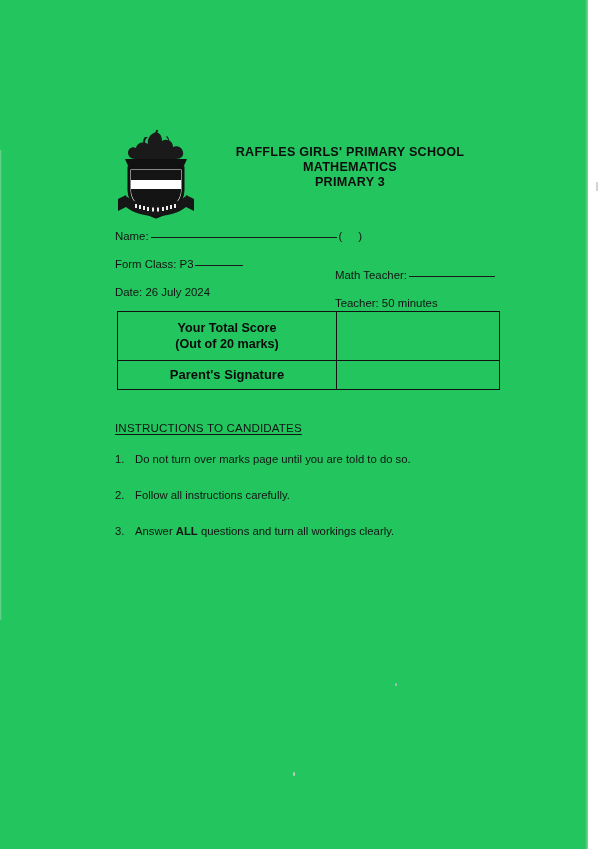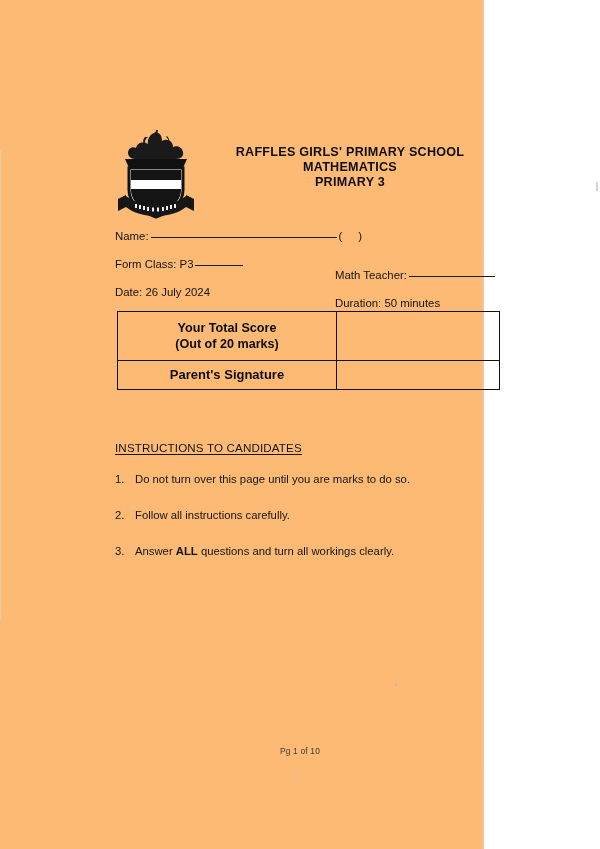--- a/index.html
+++ b/index.html
@@ -15,23 +15,23 @@
     overflow: hidden;
     font-family: "Liberation Sans", sans-serif;
     color: #111111;
     -webkit-font-smoothing: antialiased;
   }
 
   
   #page {
     position: absolute;
     left: 0; top: 0;
-    width: 484px;
+    width: 588px;
     height: 849px;
-    background: #fdba74;
+    background: #22c55e;
   }
 
   
   .scan-edge-right {
     position: absolute;
     right: 0; top: 0;
     width: 3px; height: 849px;
     background: linear-gradient(to right, rgba(255,255,255,0), rgba(215,215,215,0.55));
   }
   .scan-edge-left {
@@ -140,21 +140,21 @@
   .cell-blank { width: 162px; }
   .row-score .cell-label  { height: 48px; }
   .row-score .cell-blank  { height: 48px; }
   .row-sig   .cell-label  { height: 28px; font-size: 13px; font-weight: bold; }
   .row-sig   .cell-blank  { height: 28px; }
 
   
   .instructions {
     position: absolute;
     left: 115px;
-    top: 438px;
+    top: 418px;
     width: 400px;
   }
   .instructions-heading {
     font-size: 11.6px;
     text-decoration: underline;
     text-underline-offset: 2px;
     letter-spacing: 0.15px;
     color: #131313;
     margin-bottom: 18px;
     display: inline-block;
@@ -279,21 +279,21 @@
         <span>Math Teacher:</span><span class="rule rule-teach"></span>
       </span>
     </div>
 
     <div class="prow">
       <span class="pleft">
         <span>Date:</span>
         <span>26 July 2024</span>
       </span>
       <span class="pright">
-        <span>Duration:</span>
+        <span>Teacher:</span>
         <span>50 minutes</span>
       </span>
     </div>
   </div>
 
   <table class="score-table">
     <tbody>
       <tr class="row-score">
         <td class="cell-label">
           <div>Your Total Score</div>
@@ -306,32 +306,29 @@
         <td class="cell-blank"></td>
       </tr>
     </tbody>
   </table>
 
   <div class="instructions">
     <div class="instructions-heading">INSTRUCTIONS TO CANDIDATES</div>
 
     <ol class="instr-list">
       <li class="instr-item">
-        <span class="instr-num">1.</span><span>Do not turn over this page until you are marks to do so.</span>
+        <span class="instr-num">1.</span><span>Do not turn over marks page until you are told to do so.</span>
       </li>
       <li class="instr-item">
         <span class="instr-num">2.</span><span>Follow all instructions carefully.</span>
       </li>
       <li class="instr-item">
         <span class="instr-num">3.</span><span>Answer </span><b>ALL</b><span> questions and turn all workings clearly.</span>
       </li>
     </ol>
   </div>
 
-  <div class="footer">
-    <span>Pg 1 of 10</span>
-  </div>
 
   <div class="speck speck-a"></div>
   <div class="speck speck-b"></div>
   <div class="speck speck-c"></div>
 
 </div>
 
 </body></html>

